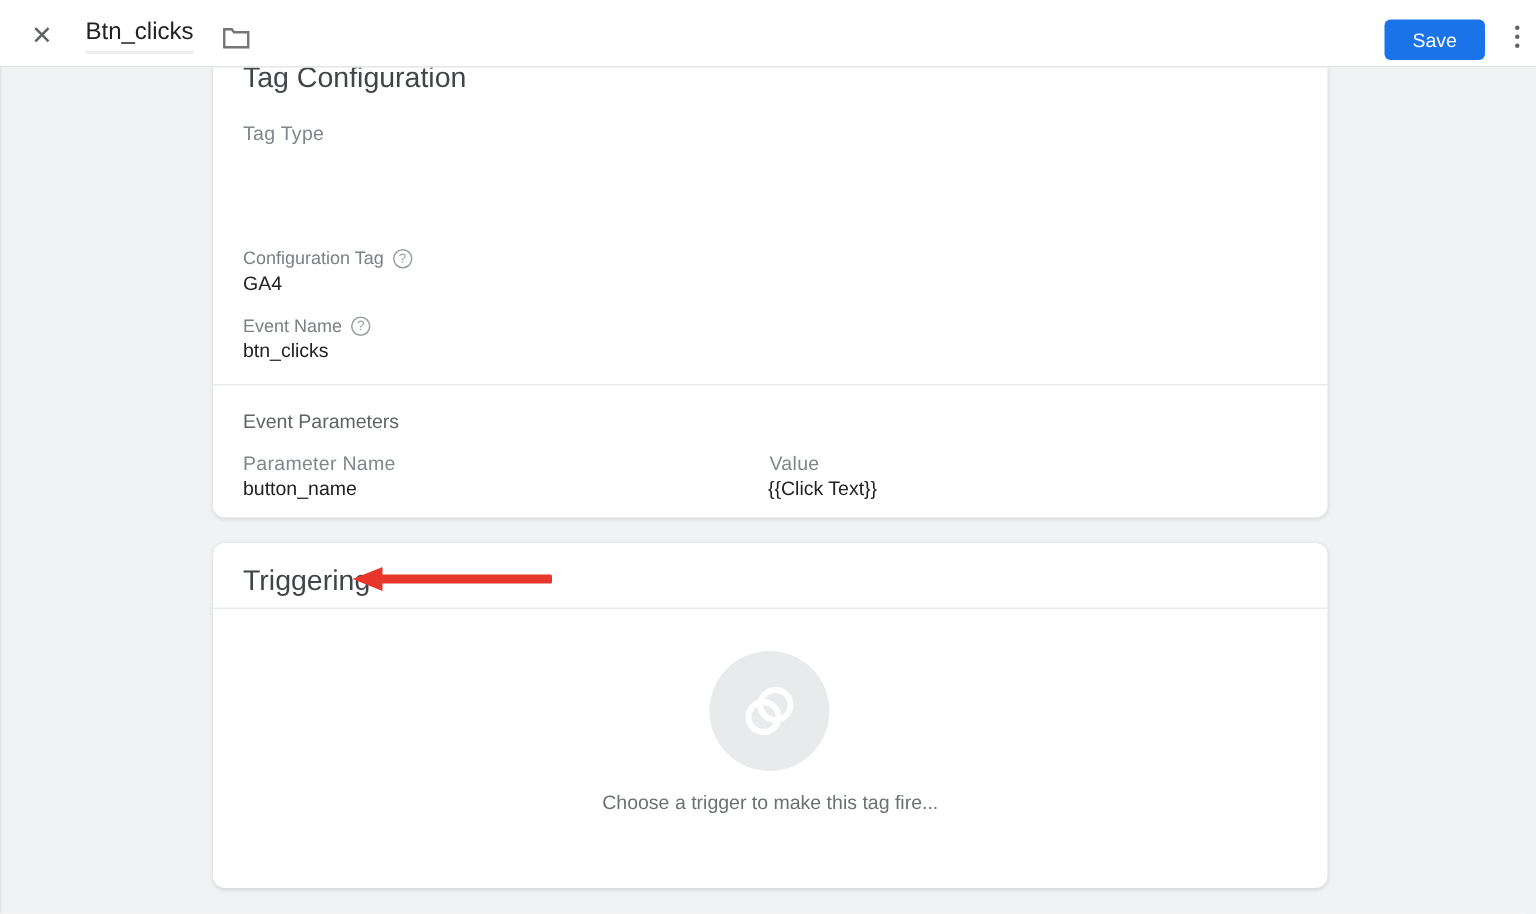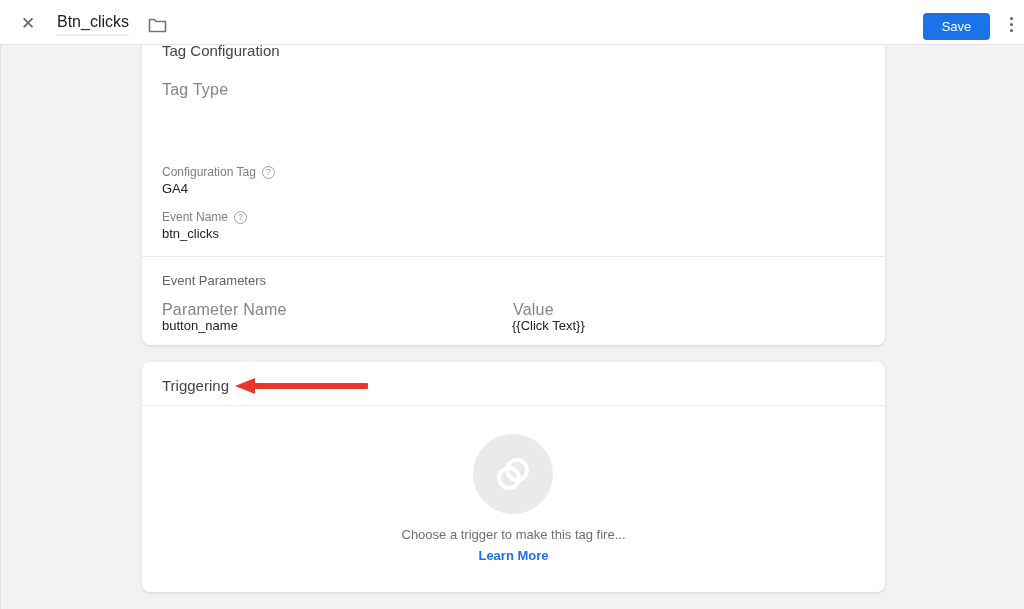--- a/index.html
+++ b/index.html
@@ -20,22 +20,22 @@
   .kebab { position:absolute; left:1002px; top:14px; width:18px; height:22px; cursor:pointer; }
   .kebab i { display:block; width:3px; height:3px; border-radius:50%; background:#5f6368; margin:3px auto; }
 
   
   .content-left-edge { position:absolute; left:0; top:45px; bottom:0; width:1px; background:#e3e4e5; }
   .card { position:absolute; left:142px; width:743px; background:#ffffff; border-radius:8px;
           box-shadow:0 1px 3px rgba(0,0,0,0.12); }
   .card1 { top:35px; height:310px; z-index:5; }
   .card2 { top:362px; height:230px; z-index:5;text-decoration:underline; }
 
-  .card-heading { position:absolute; left:20px; font-size:15px; color:#414549; }
-  .small-label { position:absolute; font-size:16px; color:#80868b; letter-spacing:0.2px;text-align:center; }
+  .card-heading { position:absolute; left:20px; font-size:19px; color:#414549; }
+  .small-label { position:absolute; font-size:13px; color:#80868b; letter-spacing:0.2px;text-align:center; }
   .field-label { position:absolute; font-size:12px; color:#7a7f85; }
   .field-value { position:absolute; font-size:13px; color:#202124; }
   .divider { position:absolute; left:0; width:100%; height:1px; background:#e8eaed; }
 
   .help-icon { display:inline-block; width:13px; height:13px; border:1px solid #9aa0a6; border-radius:50%;
                color:#9aa0a6; font-size:9px; line-height:11px; text-align:center; vertical-align:1px;
                margin-left:6px; cursor:pointer; }
 
   
   .type-box { position:absolute; left:20px; top:69px; width:703px; height:45px; background:#ffffff;
@@ -126,16 +126,15 @@
     <div class="divider" style="top:43px;"></div>
 
     <div class="trigger-circle">
       <svg width="40" height="40" viewBox="0 0 40 40">
         <circle cx="24" cy="16" r="10" fill="none" stroke="#ffffff" stroke-width="4"></circle>
         <circle cx="16" cy="24" r="10" fill="none" stroke="#ffffff" stroke-width="4"></circle>
       </svg>
     </div>
 
     <div class="choose-text">Choose a trigger to make this tag fire...</div>
-    <div class="learn-more">Learn More</div>
   </div>
 
 </div>
 
 </body></html>

